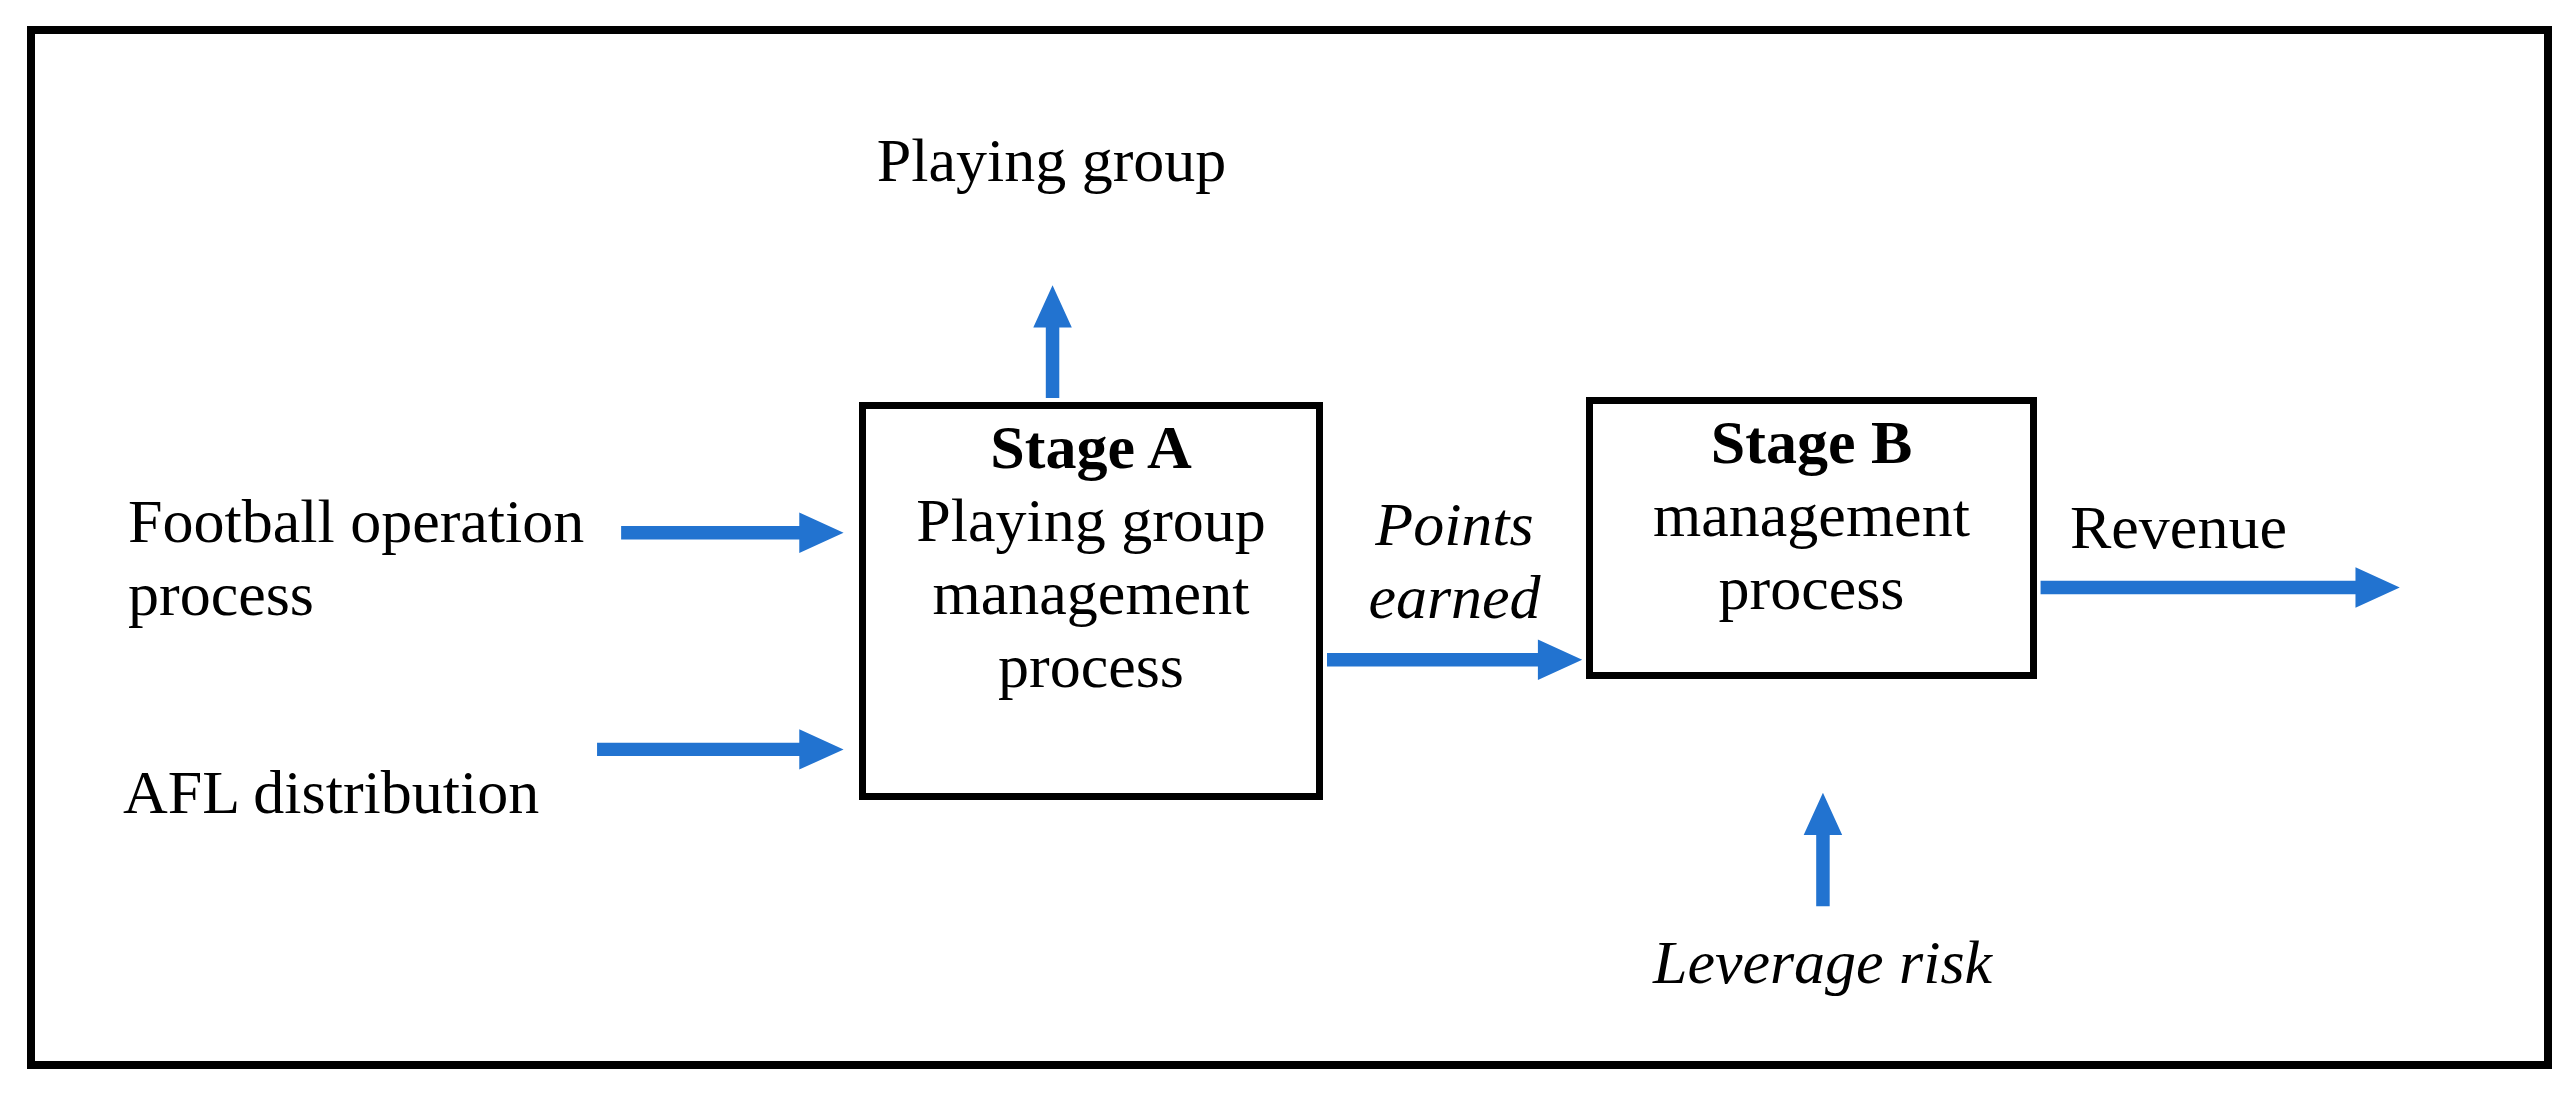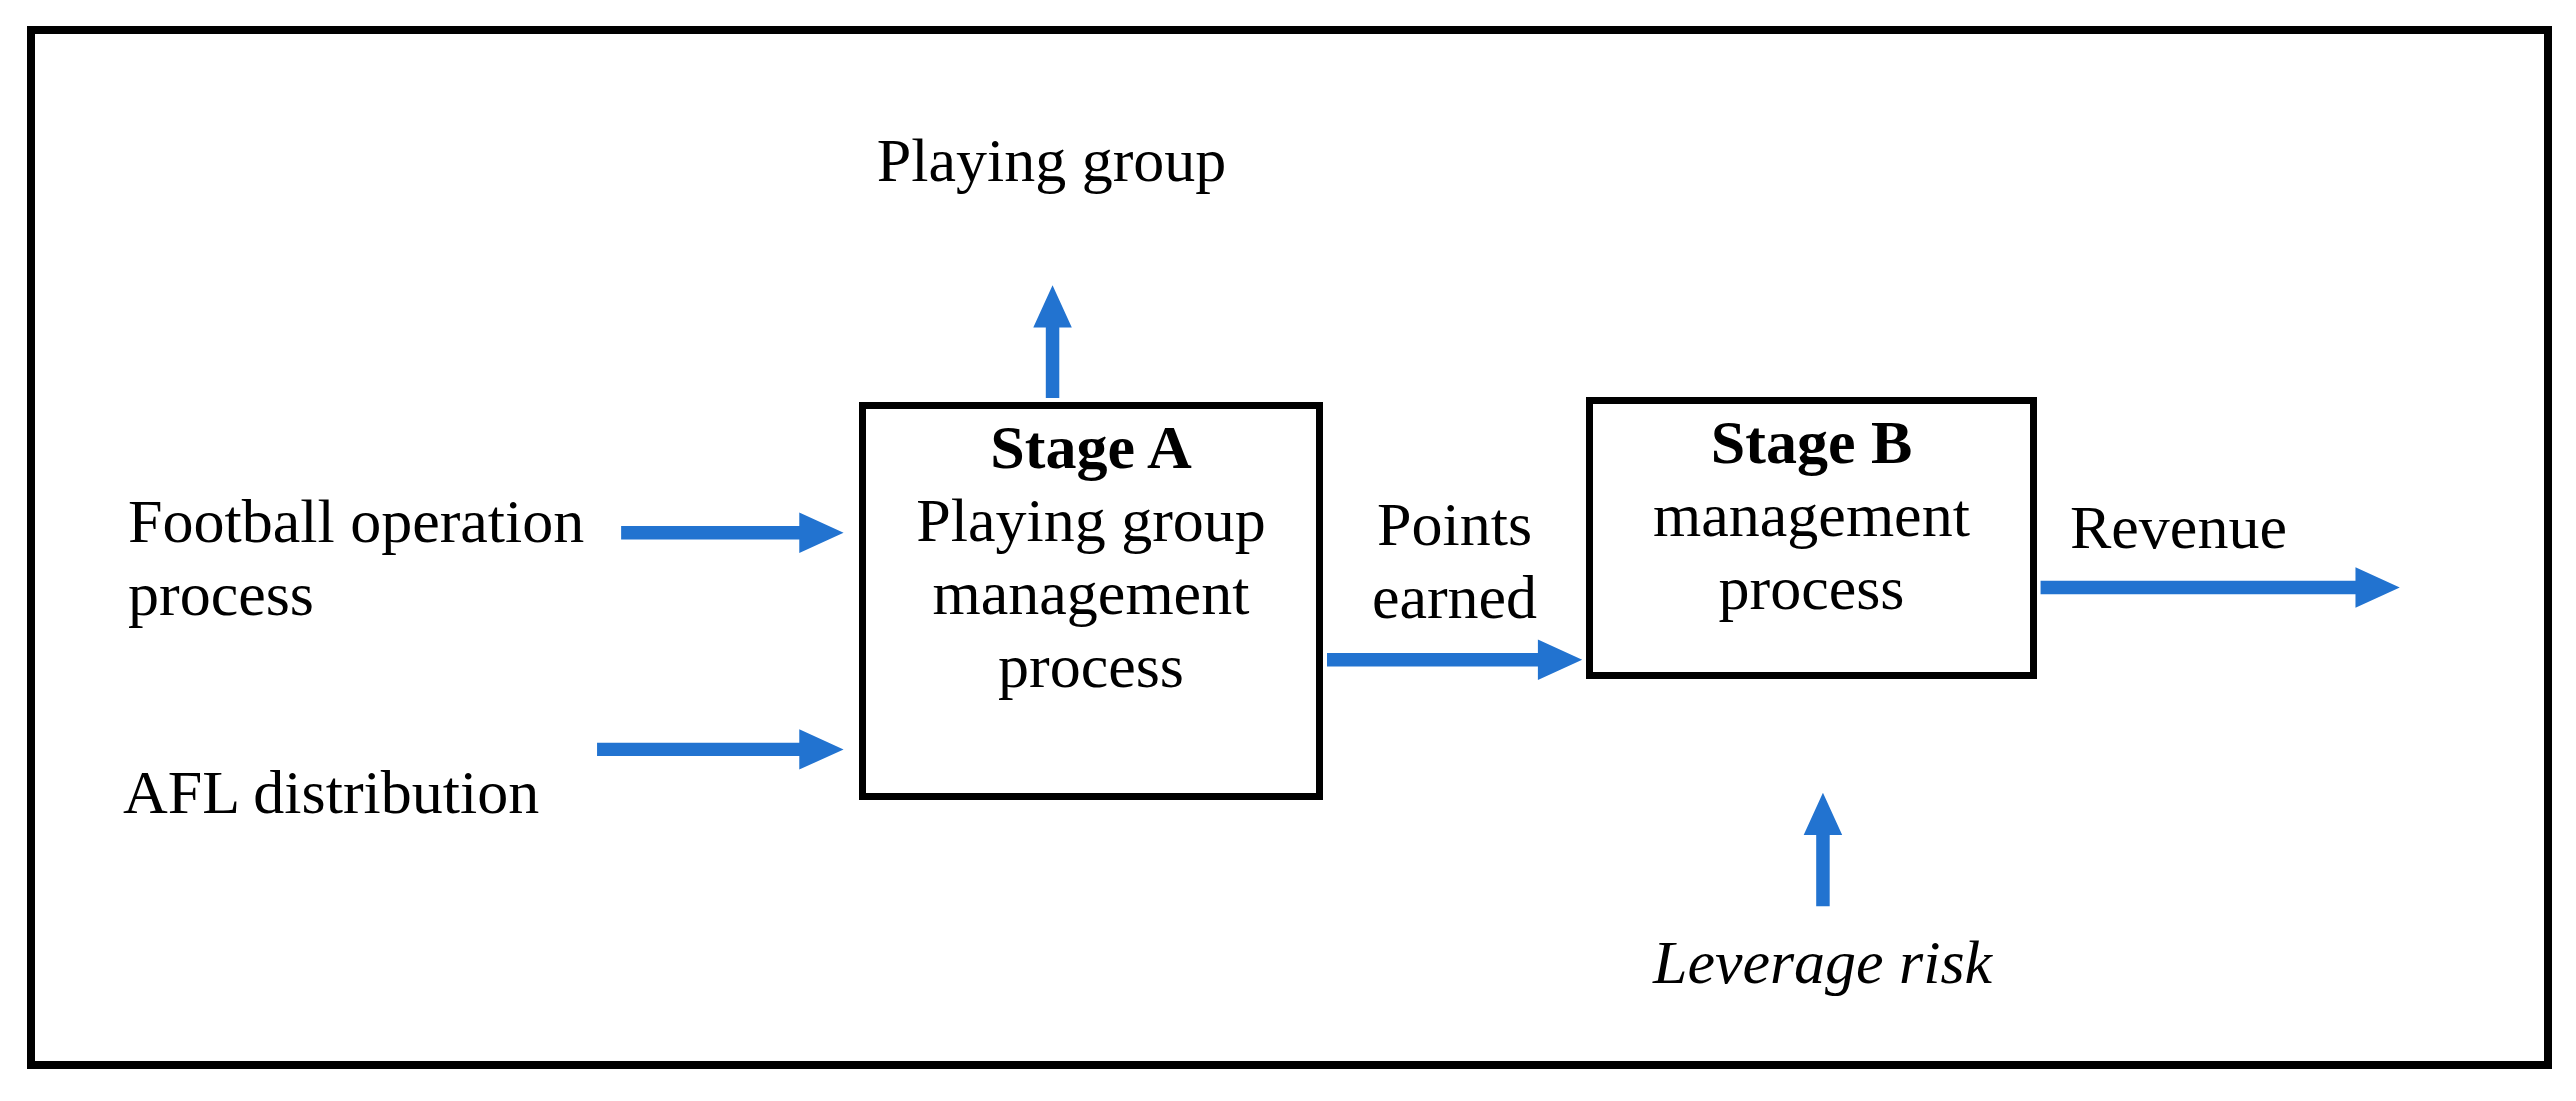--- a/index.html
+++ b/index.html
@@ -38,21 +38,21 @@
   .lbl {
     position: absolute;
     font-size: 62px;
     line-height: 73px;
     white-space: nowrap;
   }
   .lbl.centered { text-align: center; }
   #lbl-rating   { left: 811px;  top: 124px; width: 481px; }
   #lbl-football { left: 128px;  top: 485px; }
   #lbl-afl      { left: 123px;  top: 708px; margin-top: 48px; }
-  #lbl-points   { left: 1327px; top: 488px; width: 255px; }
+  #lbl-points   { left: 1327px; top: 488px; width: 255px; font-style: italic; }
   #lbl-revenue  { left: 2070px; top: 491px; }
   #lbl-leverage { left: 1582px; top: 926px; width: 481px; font-style: italic; }
   svg.overlay { position: absolute; left: 0; top: 0; pointer-events: none; }
 </style>
 </head>
 <body>
 
 <div class="canvas">
 
   <div class="frame"></div>

